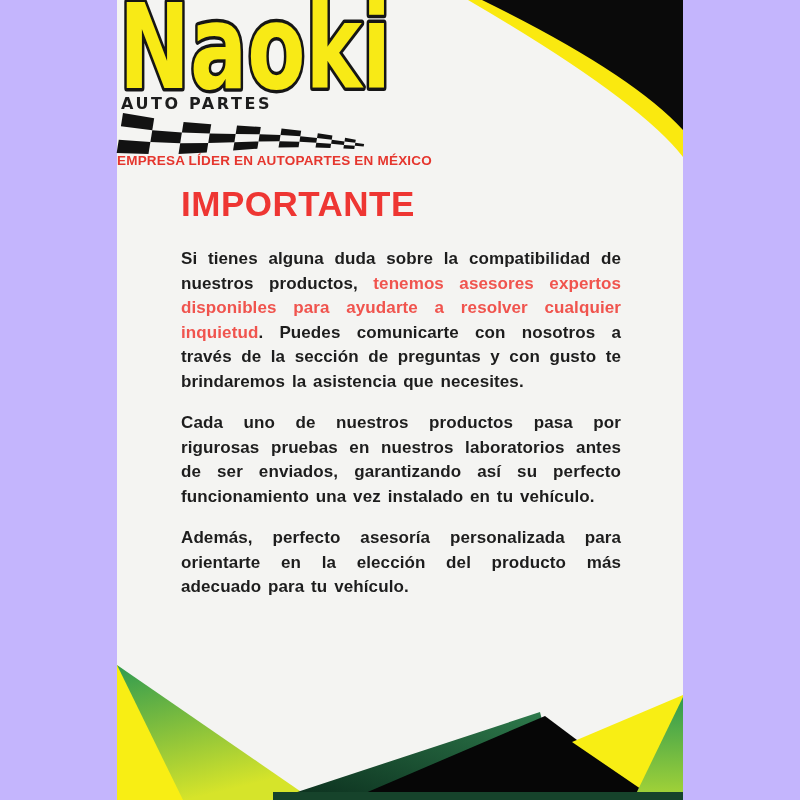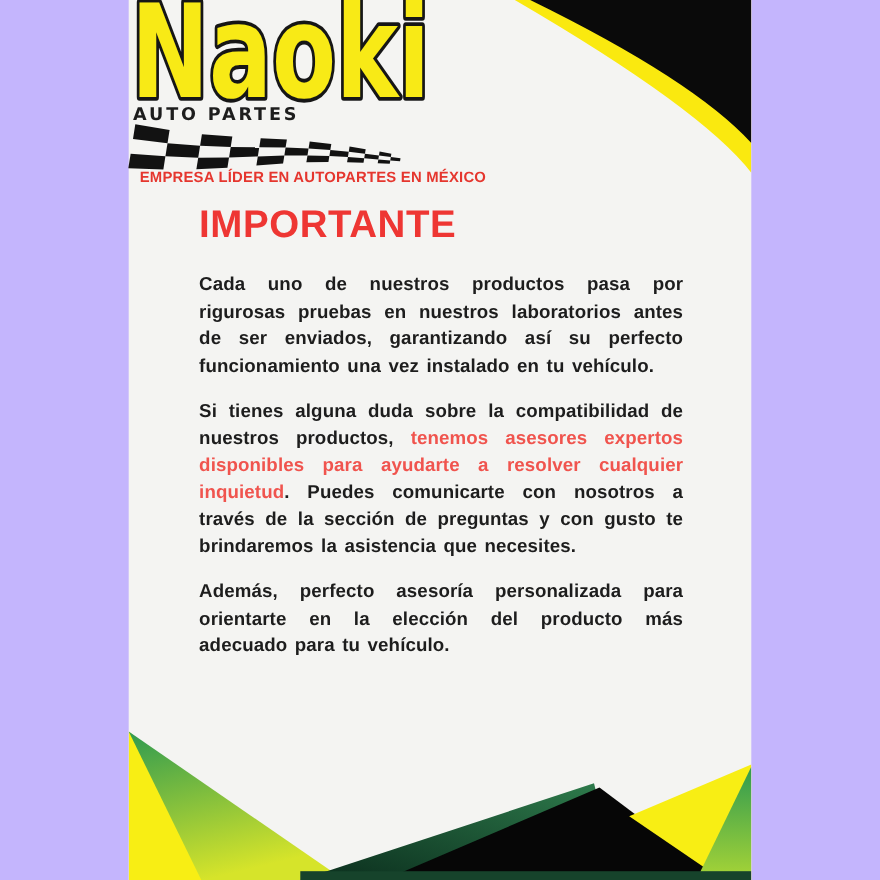--- a/index.html
+++ b/index.html
@@ -5,21 +5,21 @@
   html,body{margin:0;padding:0;width:800px;height:800px;background:#ffffff;overflow:hidden;}
   *{box-sizing:border-box;}
   .canvas{position:relative;width:800px;height:800px;background:#c4b5fd;font-family:"Liberation Sans",sans-serif;}
   .inner{position:absolute;left:117px;top:0;width:566px;height:800px;background:#f4f4f2;}
 
   
   .corner-svg{position:absolute;top:0;right:0;width:215px;height:160px;display:block;}
   .logo-svg{position:absolute;left:-4px;top:-2px;width:300px;height:106px;display:block;overflow:visible;}
   .logo-sub{position:absolute;left:4px;top:94px;font-size:16px;font-weight:700;letter-spacing:2.6px;color:#1d1d1d;white-space:nowrap;font-family:"DejaVu Sans",sans-serif;}
   .flag-svg{position:absolute;left:0;top:112px;width:250px;height:44px;display:block;overflow:visible;}
-  .tagline{position:absolute;left:10px;top:153px;font-size:13.5px;font-weight:700;color:#e5362e;letter-spacing:0.2px;white-space:nowrap;}
+  .tagline{position:absolute;left:0;top:153px;font-size:13.5px;font-weight:700;color:#e5362e;letter-spacing:0.2px;white-space:nowrap;}
 
   
   .text-block{position:absolute;left:64px;top:186px;width:440px;}
   .heading{margin:0 0 25px 0;font-size:35px;line-height:36px;font-weight:800;color:#ee3633;letter-spacing:0.5px;font-family:"Liberation Sans",sans-serif;}
   .para{margin:0 0 17px 0;font-size:17px;line-height:24.5px;font-weight:700;color:#1d1d1d;text-align:justify;word-spacing:2px;letter-spacing:0.1px;}
   .para .hl{color:#f0544e;}
 
   
   .footer-svg{position:absolute;left:0;top:660px;width:566px;height:140px;display:block;}
 </style>
@@ -60,22 +60,22 @@
           <polygon points="226,24.8 237,26.7 237,29.8 226,28.4" fill="#121212"></polygon>
           <polygon points="226,31.9 237,32.8 237,35.9 226,35.5" fill="#121212"></polygon>
           <polygon points="237,29.8 246,30.9 246,33.6 237,32.8" fill="#121212"></polygon>
         </g>
     </svg>
 
     <div class="tagline">EMPRESA LÍDER  EN AUTOPARTES EN MÉXICO</div>
 
     <div class="text-block">
       <h1 class="heading">IMPORTANTE</h1>
+      <p class="para"><span>Si tienes alguna duda sobre la compatibilidad de nuestros productos, </span><span class="hl">tenemos asesores expertos disponibles para ayudarte a resolver cualquier inquietud</span><span>. Puedes comunicarte con nosotros a través de la sección de preguntas y con gusto te brindaremos la asistencia que necesites.</span></p>
       <p class="para">Cada uno de nuestros productos pasa por rigurosas pruebas en nuestros laboratorios antes de ser enviados, garantizando así su perfecto funcionamiento una vez instalado en tu vehículo.</p>
-      <p class="para"><span>Si tienes alguna duda sobre la compatibilidad de nuestros productos, </span><span class="hl">tenemos asesores expertos disponibles para ayudarte a resolver cualquier inquietud</span><span>. Puedes comunicarte con nosotros a través de la sección de preguntas y con gusto te brindaremos la asistencia que necesites.</span></p>
       <p class="para">Además, perfecto asesoría personalizada para orientarte en la elección del producto más adecuado para tu vehículo.</p>
     </div>
 
     <svg class="footer-svg" viewBox="0 0 566 140" aria-hidden="true">
       <defs>
         <linearGradient id="gA" x1="0" y1="0" x2="0.35" y2="1">
           <stop offset="0" stop-color="#2f9a50"></stop>
             <stop offset="1" stop-color="#d6e42a"></stop>
         </linearGradient>
         <linearGradient id="gRidge" x1="1" y1="0" x2="0" y2="1">

